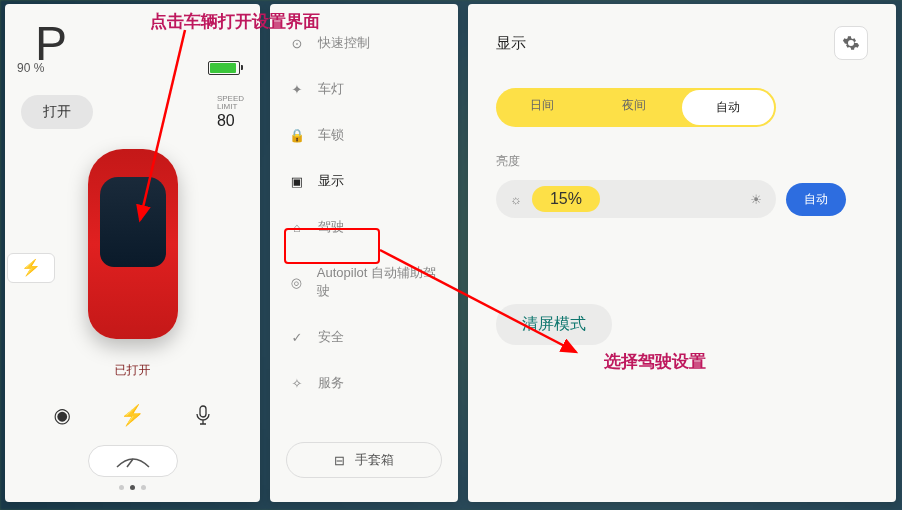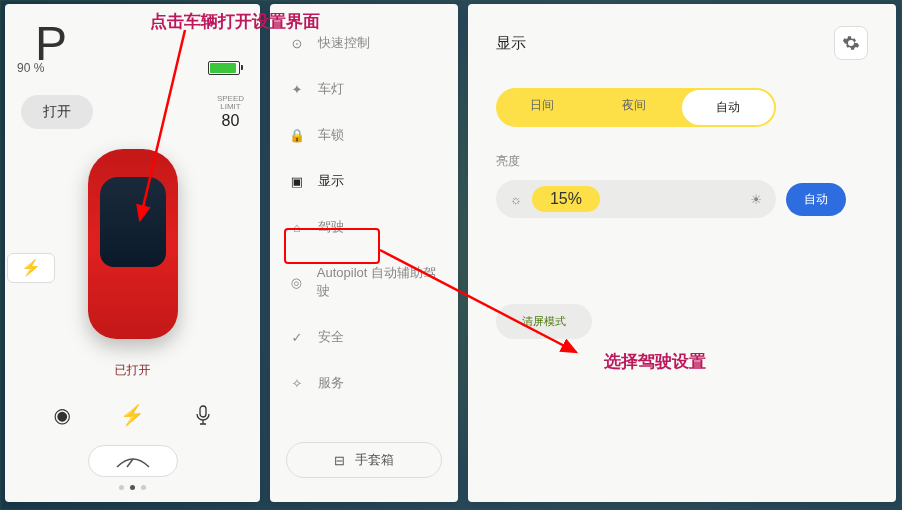--- a/index.html
+++ b/index.html
@@ -8,21 +8,21 @@
 .panel{position:absolute;background:#f8f8f6;border-radius:4px;box-shadow:0 2px 8px rgba(0,0,0,.15)}
 .left-panel{left:5px;top:4px;width:255px;height:498px;display:flex;flex-direction:column;padding:12px}
 .gear{font-size:48px;font-weight:300;color:#333;padding-left:18px}
 .battery-row{display:flex;align-items:center;justify-content:space-between;gap:13px;margin-top:-10px;padding-right:8px}
 .bat-pct{font-size:12px;color:#555}
 .bat-icon{width:32px;height:14px;border:1.5px solid #333;border-radius:2px;position:relative}
 .bat-icon::after{content:"";position:absolute;right:-4px;top:3px;width:2px;height:5px;background:#333;border-radius:0 1px 1px 0}
 .bat-fill{position:absolute;left:1px;top:1px;bottom:1px;width:85%;background:#3bc63b;border-radius:1px}
 .open-row{display:flex;align-items:center;justify-content:space-between;margin-top:20px;padding:0 4px}
 .open-btn{background:#e5e5e5;border:none;border-radius:18px;padding:8px 22px;font-size:14px;color:#333;cursor:pointer}
-.speed-limit{text-align:center;font-size:8px;color:#888;line-height:1}
+.speed-limit{text-align:left;font-size:8px;color:#888;line-height:1}
 .speed-limit .num{font-size:16px;color:#222;font-weight:500;margin-top:2px}
 .car-area{flex:1;position:relative;display:flex;align-items:center;justify-content:center}
 .car{width:90px;height:190px;background:linear-gradient(180deg,#c41818 0%,#e02020 50%,#c41818 100%);border-radius:35px 35px 28px 28px;position:relative;box-shadow:0 8px 20px rgba(0,0,0,.25)}
 .car::before{content:"";position:absolute;left:12px;right:12px;top:28px;height:90px;background:linear-gradient(180deg,#1a2a3a,#0a1a2a);border-radius:18px 18px 14px 14px}
 .charge-chip{position:absolute;left:-10px;top:54%;width:48px;height:30px;background:#fff;border:1px solid #ddd;border-radius:6px;display:flex;align-items:center;justify-content:center;font-size:16px}
 .status-txt{text-align:center;font-size:12px;color:#7f1d1d;margin-top:4px}
 .bottom-icons{display:flex;justify-content:space-around;align-items:center;margin-top:18px;padding:0 10px}
 .ico-btn{width:36px;height:36px;display:flex;align-items:center;justify-content:center;font-size:20px;color:#333;cursor:pointer}
 .wiper{margin-top:12px;display:flex;justify-content:center}
 .wiper-btn{width:90px;height:32px;border:1px solid #ddd;border-radius:18px;background:#fff;display:flex;align-items:center;justify-content:center;cursor:pointer}
@@ -41,21 +41,21 @@
 .gear-btn{width:34px;height:34px;border:1px solid #ddd;border-radius:8px;background:#fff;display:flex;align-items:center;justify-content:center;cursor:pointer;color:#555}
 .sec-label{font-size:12px;color:#888;margin-bottom:10px}
 .seg{display:flex;background:#fde047;border-radius:20px;width:280px;overflow:hidden}
 .seg-item{flex:1;text-align:center;padding:9px 0;font-size:12px;color:#666;cursor:pointer}
 .seg-item.sel{background:#fff;color:#222;border-radius:20px;margin:2px}
 .bright-row{display:flex;align-items:center;gap:10px;margin-top:10px}
 .slider{flex:1;display:flex;align-items:center;background:#ebebea;border-radius:20px;padding:6px 14px;gap:10px;max-width:280px}
 .sun{font-size:13px;color:#888}
 .pct-pill{background:#fde047;border-radius:14px;padding:4px 18px;font-size:16px;color:#333}
 .auto-btn{background:#2d6de0;color:#fff;border:none;border-radius:18px;padding:8px 18px;font-size:12px;cursor:pointer}
-.clear-btn{margin-top:60px;background:#ebebea;border:none;border-radius:20px;padding:10px 26px;font-size:11px;color:#4d7c0f;cursor:pointer}
+.clear-btn{margin-top:60px;background:#ebebea;border:none;border-radius:20px;padding:10px 26px;font-size:16px;color:#0f766e;cursor:pointer}
 .section{margin-bottom:26px}
 .anno{position:absolute;color:#be185d;font-size:17px;font-weight:700;pointer-events:none;z-index:50}
 .redbox{position:absolute;border:2.5px solid #f00;border-radius:4px;pointer-events:none;z-index:49}
 svg.arrow{position:absolute;pointer-events:none;z-index:48}
 </style>
 </head>
 <body>
 
 <div class="bgmap"></div>
 

